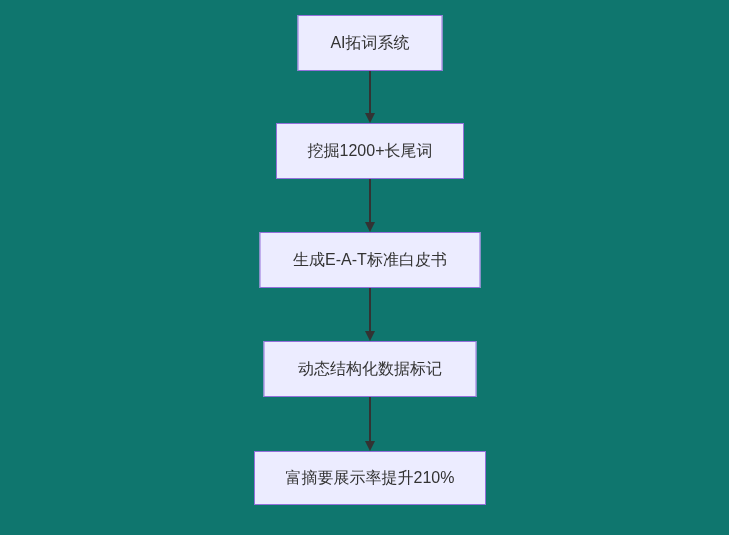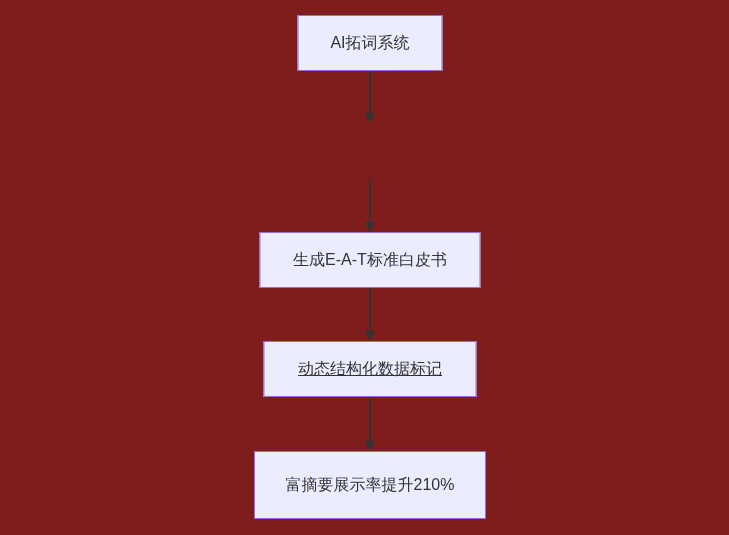--- a/index.html
+++ b/index.html
@@ -10,21 +10,21 @@
     width: 729px;
     height: 535px;
     background: #f9f9f9;
     font-family: "Liberation Sans", "DejaVu Sans", sans-serif;
     overflow: hidden;
   }
   .canvas {
     position: relative;
     width: 729px;
     height: 535px;
-    background: #7f1d1d;
+    background: #0f766e;
   }
   .node {
     position: absolute;
     left: 370px;
     transform: translateX(-50%);
     height: 56px;
     background: #ececff;
     border: 1px solid #9370db;
     box-sizing: border-box;
     display: flex;
@@ -32,22 +32,22 @@
     justify-content: center;
     color: #333333;
     font-size: 16px;
     line-height: 1;
     white-space: nowrap;
     text-align: center;
   }
   .n1 { top: 15px;  width: 145px; }
   .n2 { top: 123px; width: 188px; }
   .n3 { top: 232px; width: 221px; text-align: center; }
-  .n4 { top: 341px; width: 213px; text-decoration: underline; }
-  .n5 { top: 451px; width: 232px; height: 68px; }
+  .n4 { top: 341px; width: 213px; }
+  .n5 { top: 451px; width: 232px; height: 54px; }
 
   .arrow {
     position: absolute;
     left: 370px;
     transform: translateX(-50%);
     display: flex;
     flex-direction: column;
     align-items: center;
   }
   .arrow .arrow-line {
@@ -74,20 +74,23 @@
 
   <div class="node n1">
     <span>AI拓词系统</span>
   </div>
 
   <div class="arrow a1">
     <div class="arrow-line"></div>
     <div class="arrow-head"></div>
   </div>
 
+  <div class="node n2">
+    <span>挖掘1200+长尾词</span>
+  </div>
 
   <div class="arrow a2">
     <div class="arrow-line"></div>
     <div class="arrow-head"></div>
   </div>
 
   <div class="node n3">
     <span>生成E-A-T标准白皮书</span>
   </div>
 

